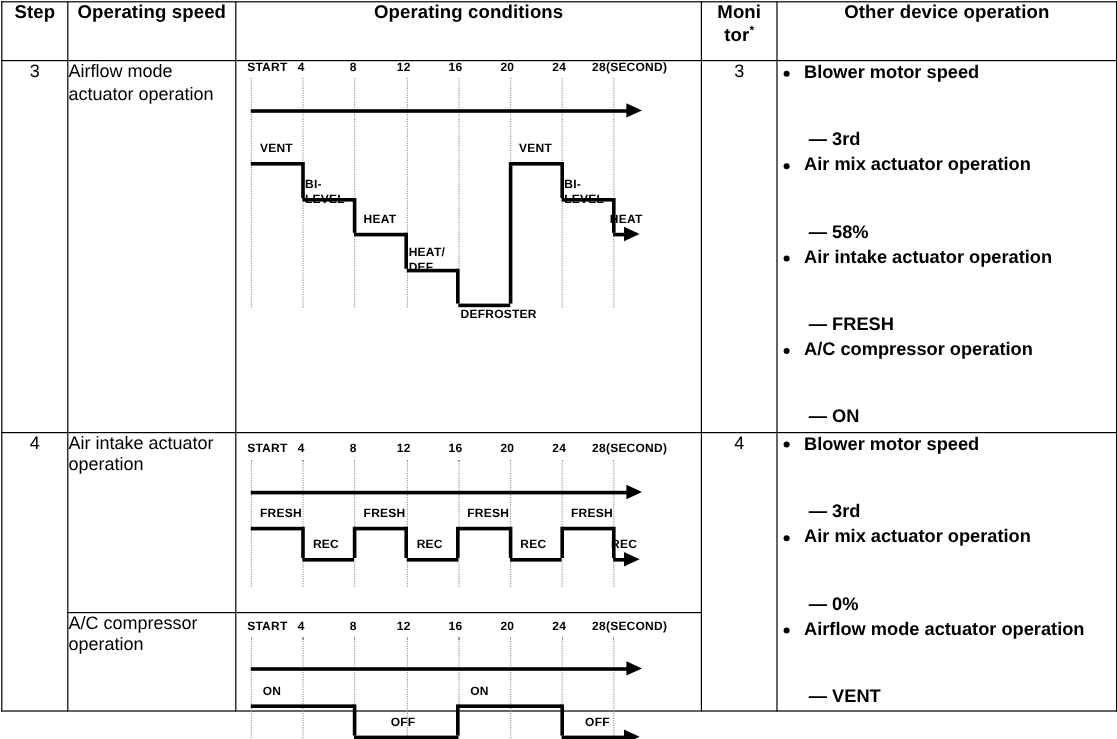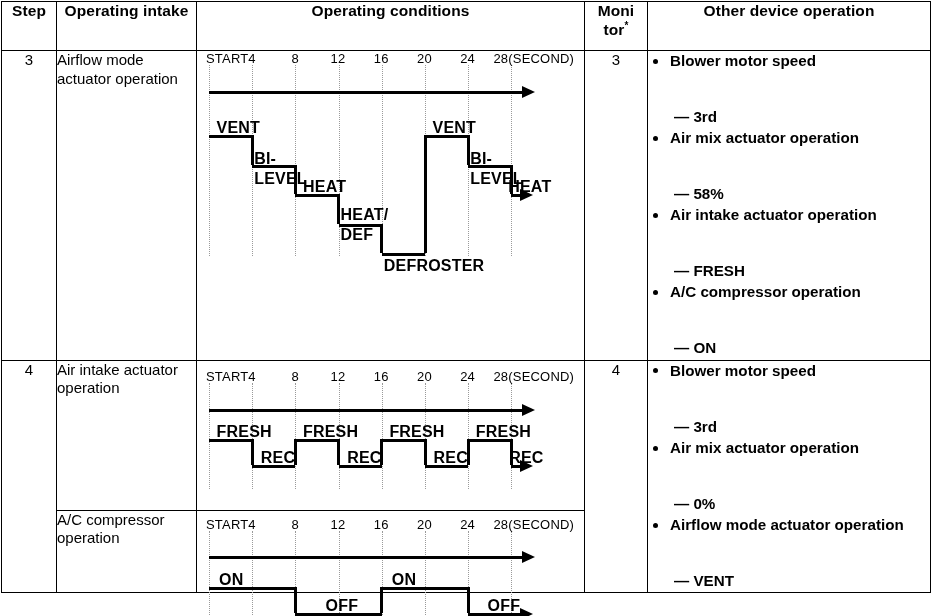--- a/index.html
+++ b/index.html
@@ -71,56 +71,56 @@
     width:5px;height:5px;border-radius:50%;background:#000;
   }
   ul.bul>li .sub{display:block;padding-left:4px;margin-top:36px;}
 
   
   .chartwrap{position:relative;width:100%;height:100%;}
   .chart{position:relative;width:385px;height:100%;margin-left:8px;}
   .gl{position:absolute;width:0;border-left:1px dotted #9a9a9a;}
   .tick{
     position:absolute;
-    font-size:13px;font-weight:normal;
+    font-size:10px;font-weight:bold;
     white-space:nowrap;
     letter-spacing:.2px;
   }
   .axis{position:absolute;height:0;border-top:3px solid #000;}
   .arrow{
     position:absolute;width:0;height:0;
     border-top:6.5px solid transparent;
     border-bottom:6.5px solid transparent;
     border-left:13px solid #000;
   }
   .seg{position:absolute;height:0;border-top:3px solid #000;}
   .vseg{position:absolute;width:0;border-left:3px solid #000;}
   .lbl{
     position:absolute;
-    font-size:16px;font-weight:bold;
+    font-size:10px;font-weight:bold;
     white-space:nowrap;
     letter-spacing:.2px;
   }
 </style>
 </head>
 <body>
 
 <div id="sheet">
   <table class="grid">
     <colgroup>
       <col style="width:55px">
       <col style="width:140px">
       <col style="width:388px">
       <col style="width:63px">
       <col style="width:283px">
     </colgroup>
     <thead>
       <tr>
         <th class="hdr">Step</th>
-        <th class="hdr">Operating intake</th>
+        <th class="hdr">Operating speed</th>
         <th class="hdr">Operating conditions</th>
         <th class="hdr">
           <span>Moni</span><br>
           <span>tor</span><span class="sup">*</span>
         </th>
         <th class="hdr">Other device operation</th>
       </tr>
     </thead>
     <tbody>
 

